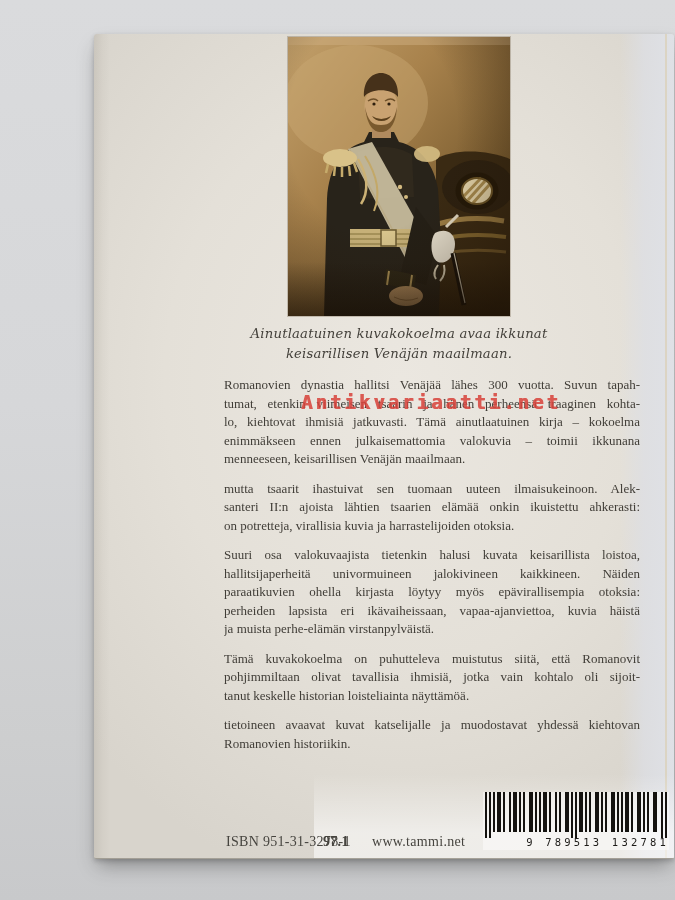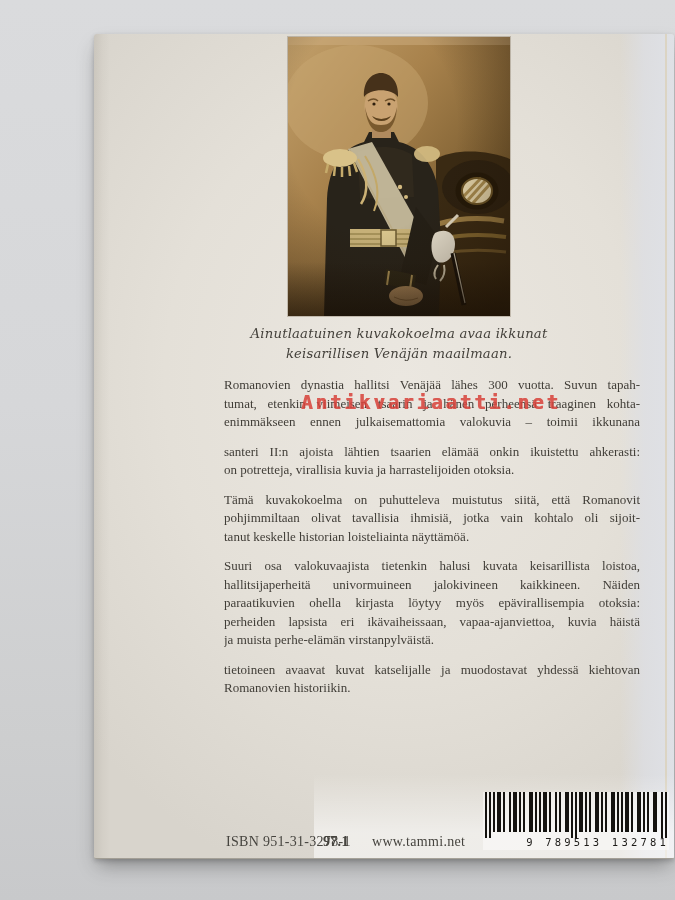--- a/index.html
+++ b/index.html
@@ -164,37 +164,40 @@
 
     <div class="caption">
       <div>Ainutlaatuinen kuvakokoelma avaa ikkunat</div>
       <div>keisarillisen Venäjän maailmaan.</div>
     </div>
 
     <div class="copy" id="copy">
         <div class="para">
           <div class="line">Romanovien dynastia hallitsi Venäjää lähes 300 vuotta. Suvun tapah-</div>
           <div class="line">tumat, etenkin viimeisen tsaarin ja hänen perheensä traaginen kohta-</div>
+          <div class="line">lo, kiehtovat ihmisiä jatkuvasti. Tämä ainutlaatuinen kirja – kokoelma</div>
           <div class="line">enimmäkseen ennen julkaisemattomia valokuvia – toimii ikkunana</div>
-        </div>
-        <div class="para">
+          <div class="line last">menneeseen, keisarillisen Venäjän maailmaan.</div>
+        </div>
+        <div class="para">
+          <div class="line">mutta tsaarit ihastuivat sen tuomaan uuteen ilmaisukeinoon. Alek-</div>
           <div class="line">santeri II:n ajoista lähtien tsaarien elämää onkin ikuistettu ahkerasti:</div>
           <div class="line last">on potretteja, virallisia kuvia ja harrastelijoiden otoksia.</div>
-        </div>
-        <div class="para">
-          <div class="line">Tämä kuvakokoelma on puhutteleva muistutus siitä, että Romanovit</div>
-          <div class="line">pohjimmiltaan olivat tavallisia ihmisiä, jotka vain kohtalo oli sijoit-</div>
-          <div class="line last">tanut keskelle historian loisteliainta näyttämöä.</div>
         </div>
         <div class="para">
           <div class="line">Suuri osa valokuvaajista tietenkin halusi kuvata keisarillista loistoa,</div>
           <div class="line">hallitsijaperheitä univormuineen jalokivineen kaikkineen. Näiden</div>
           <div class="line">paraatikuvien ohella kirjasta löytyy myös epävirallisempia otoksia:</div>
           <div class="line">perheiden lapsista eri ikävaiheissaan, vapaa-ajanviettoa, kuvia häistä</div>
           <div class="line last">ja muista perhe-elämän virstanpylväistä.</div>
+        </div>
+        <div class="para">
+          <div class="line">Tämä kuvakokoelma on puhutteleva muistutus siitä, että Romanovit</div>
+          <div class="line">pohjimmiltaan olivat tavallisia ihmisiä, jotka vain kohtalo oli sijoit-</div>
+          <div class="line last">tanut keskelle historian loisteliainta näyttämöä.</div>
         </div>
         <div class="para">
           <div class="line">tietoineen avaavat kuvat katselijalle ja muodostavat yhdessä kiehtovan</div>
           <div class="line last">Romanovien historiikin.</div>
         </div>
       </div>
 
     <div class="watermark">Antikvariaatti.net</div>
 
     <div class="footer">

